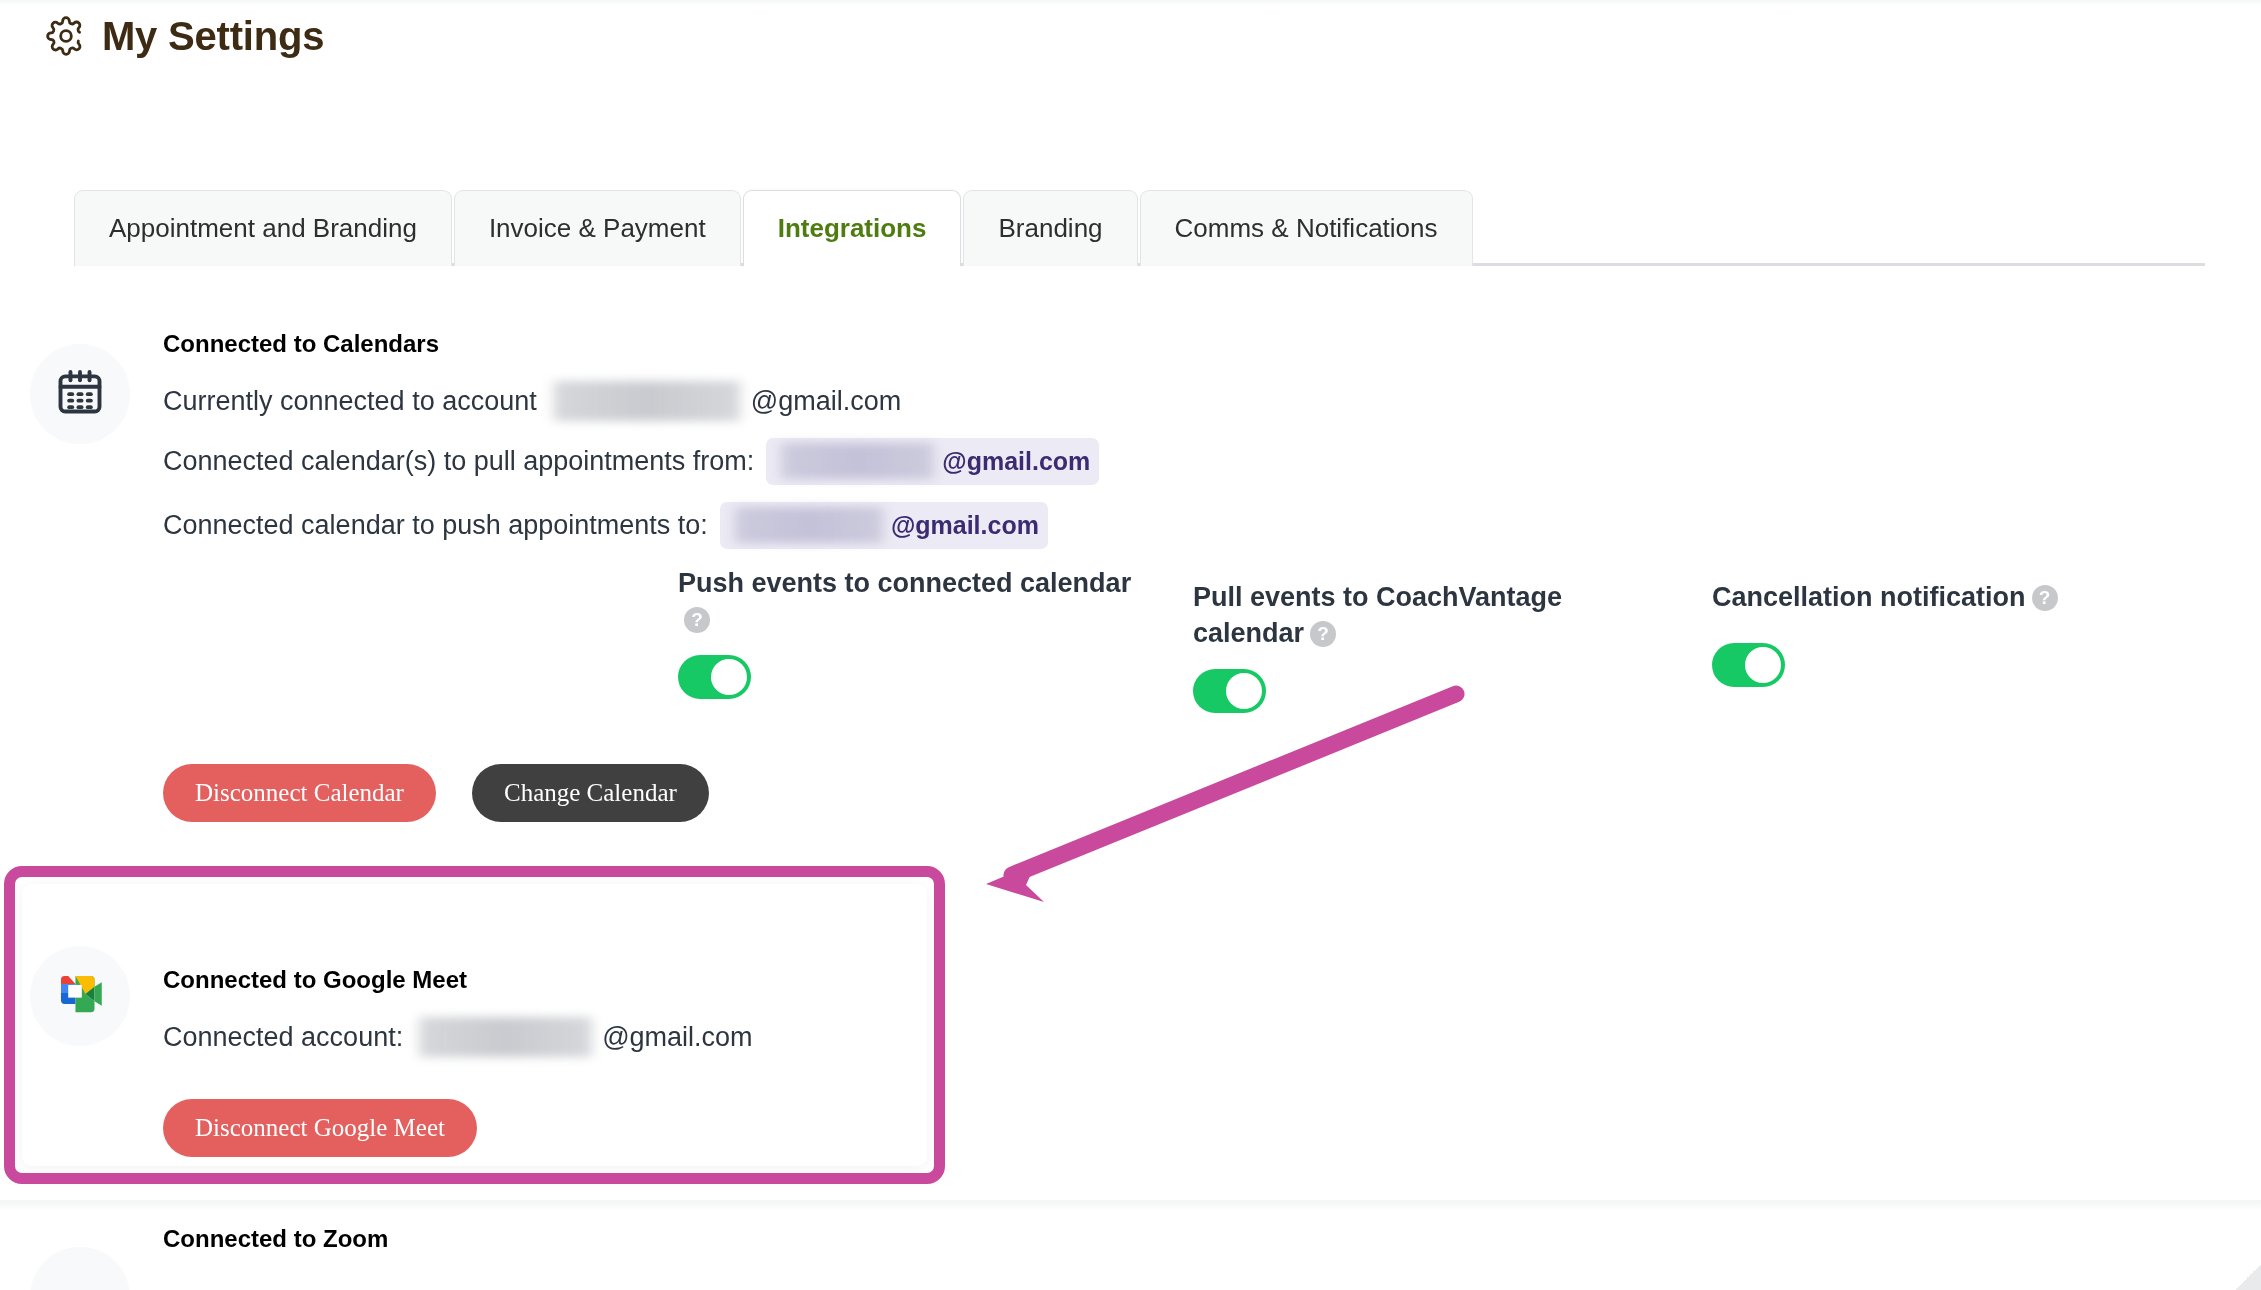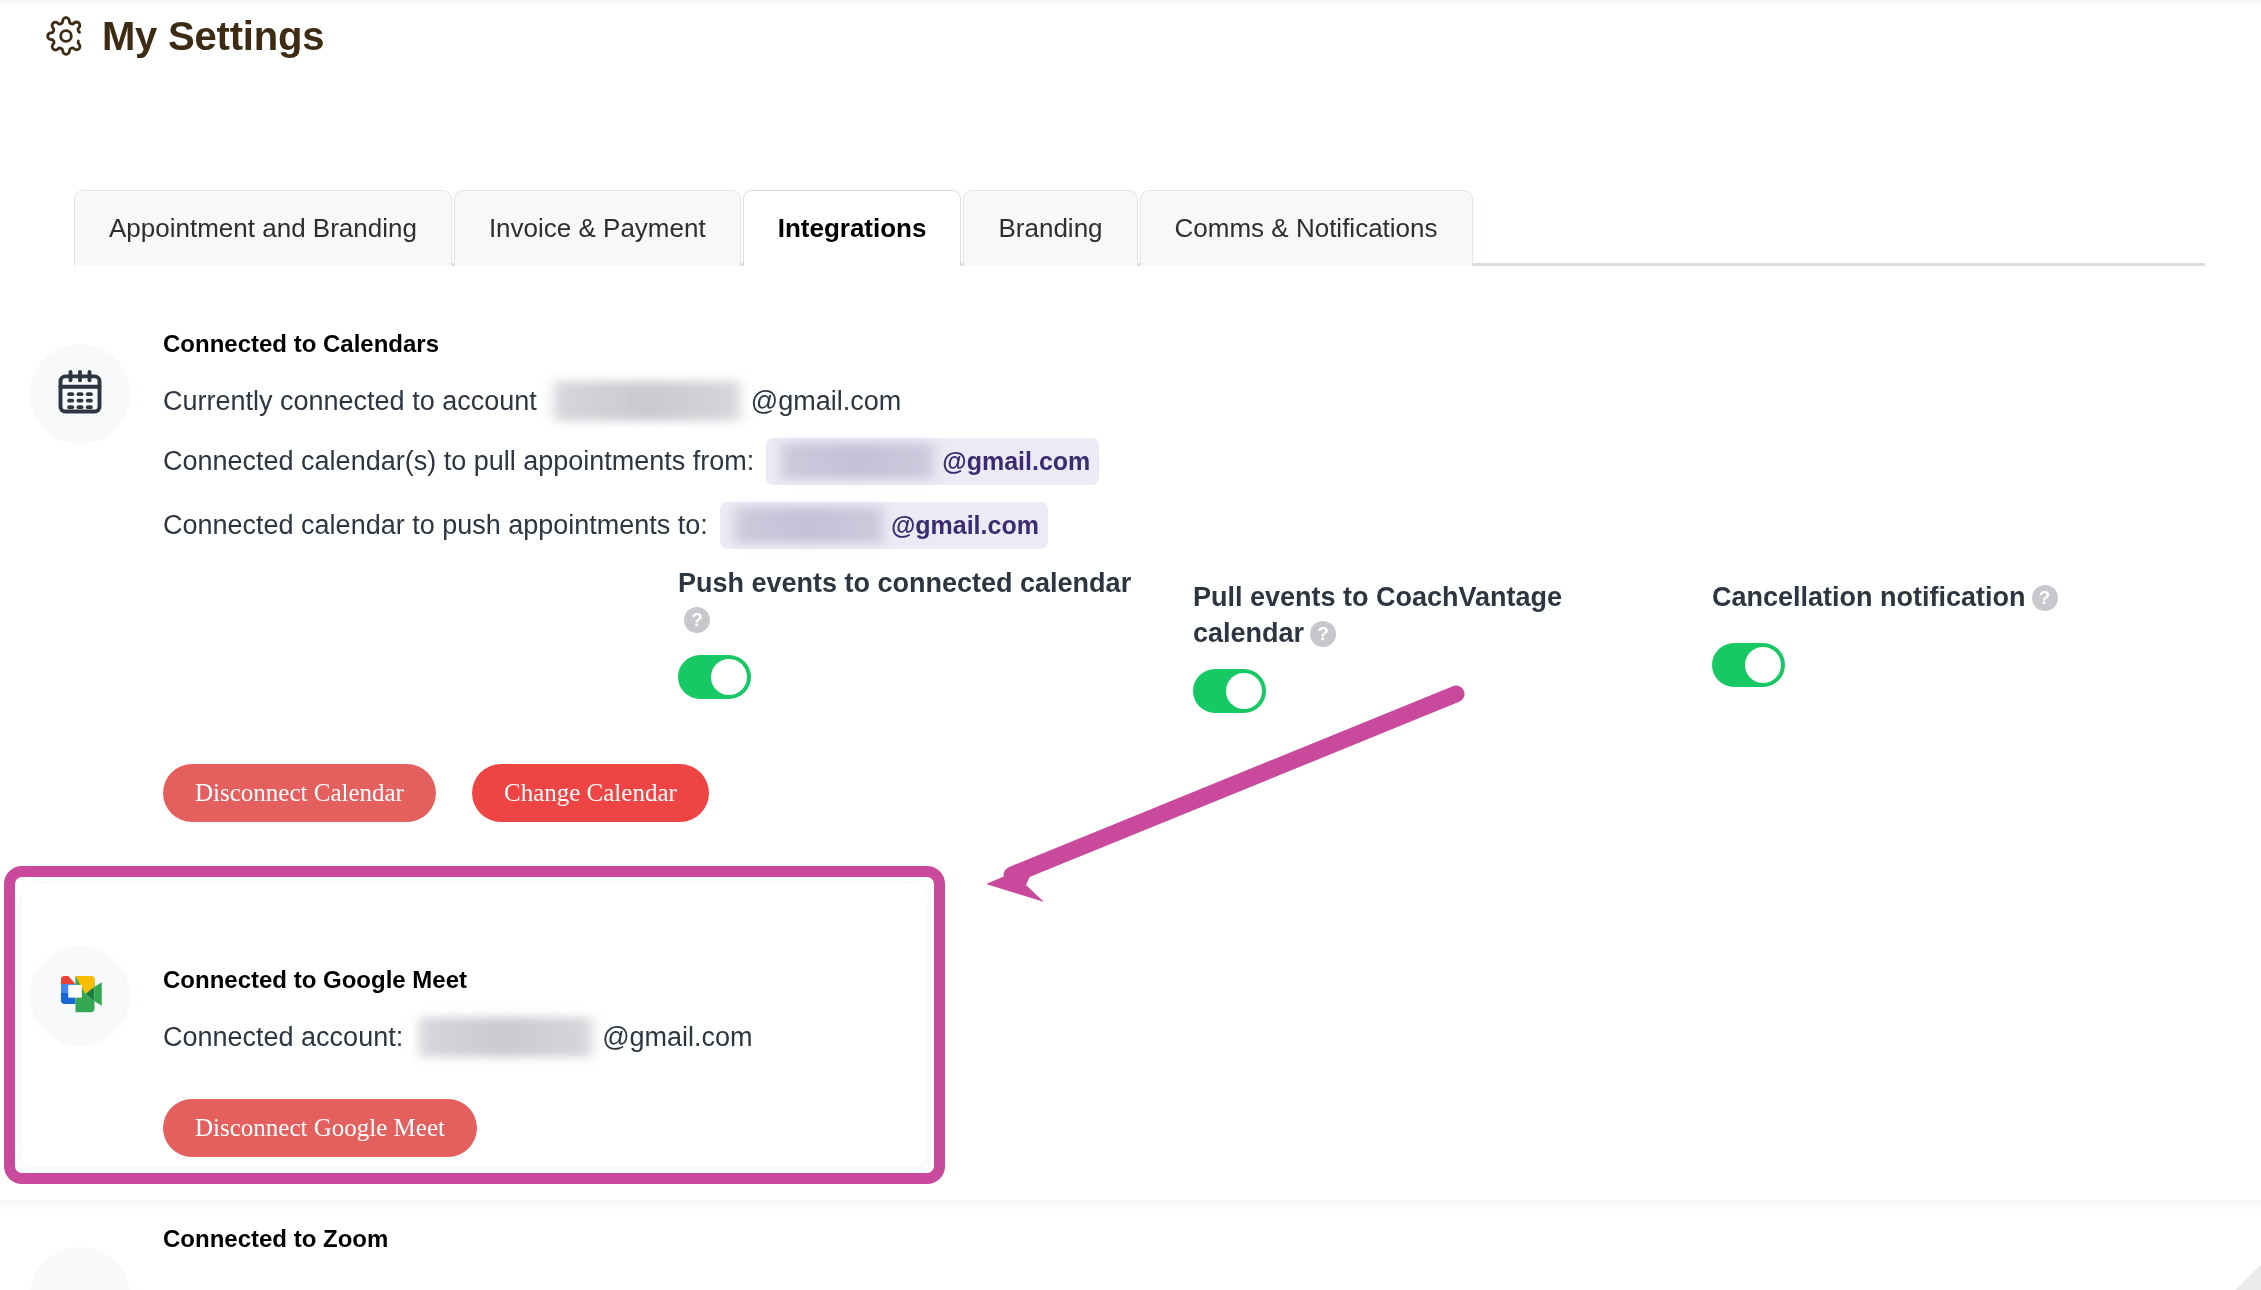--- a/index.html
+++ b/index.html
@@ -70,21 +70,21 @@
     border-radius: 9px 9px 0 0;
     font-size: 26px;
     color: #2e2e2e;
     white-space: nowrap;
     margin-right: 2px;
     position: relative;
     cursor: pointer;
   }
   .tab.active {
     background: #ffffff;
-    color: #000000;
+    color: #4d7c0f;
     font-weight: 700;
     border-color: #dcdde0;
     z-index: 3;
     box-shadow: 0 -1px 2px rgba(0,0,0,0.03);
   }
   .tab.active::after {
     content:"";
     position:absolute; left:0; right:0; bottom:-3px; height:4px;
     background:#ffffff;
   }
@@ -197,21 +197,21 @@
     padding: 0 32px;
     border: none;
     border-radius: 29px;
     font-size: 25px;
     color: #ffffff;
     font-family: Liberation Serif, serif;
     cursor: pointer;
     white-space: nowrap;
   }
   .btn-danger { background: #e4605e; }
-  .btn-grey   { background: #ef4444; text-align: center; }
+  .btn-grey   { background: #404040; text-align: center; }
 
   
   .highlight-box {
     position: absolute;
     left: 4px; top: 866px;
     width: 941px; height: 318px;
     border: 11px solid #c94a9c;
     border-radius: 18px;
     background: transparent;
     pointer-events: none;

